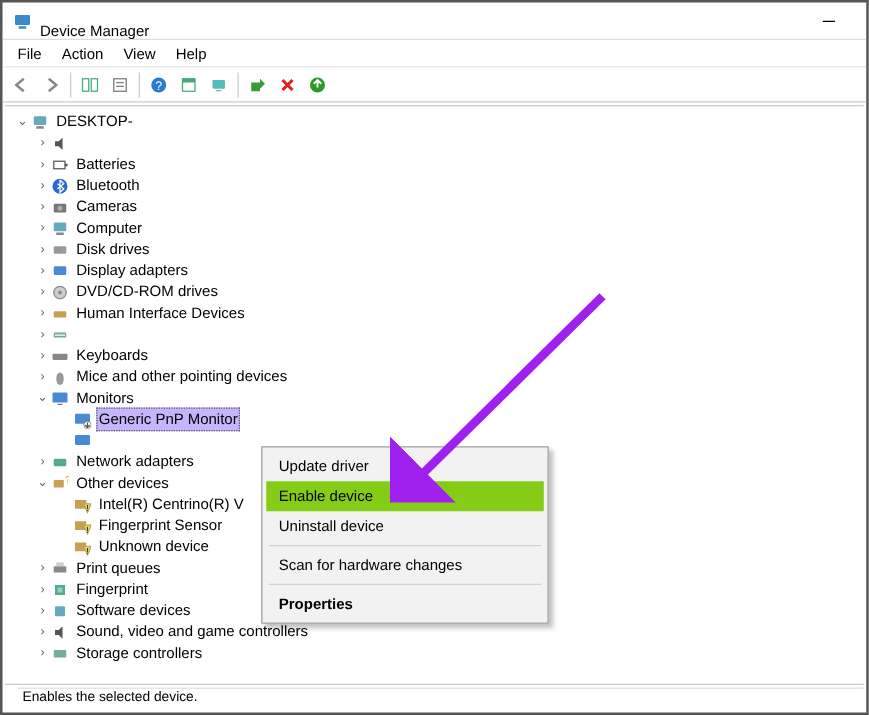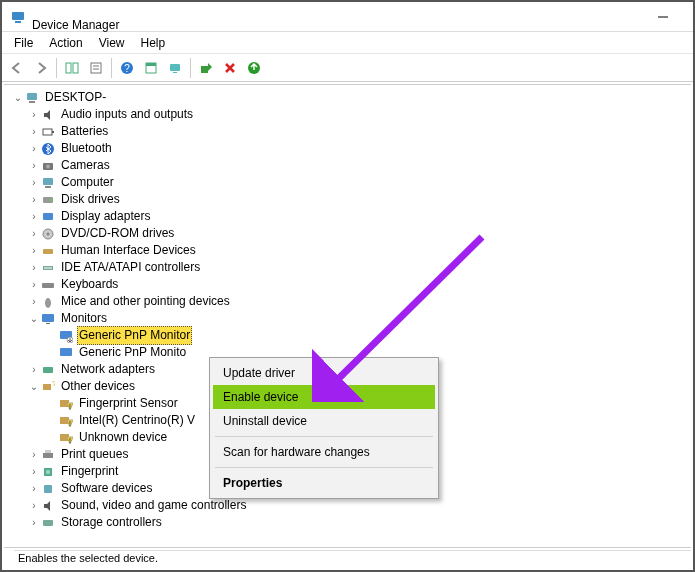--- a/index.html
+++ b/index.html
@@ -12,21 +12,21 @@
 .menubar span { padding: 2px 8px; cursor: default; }
 .toolbar { height: 28px; display: flex; align-items: center; padding: 2px 4px; border-bottom: 1px solid #ccc; gap: 2px; }
 .tbtn { width: 22px; height: 22px; display: flex; align-items: center; justify-content: center; border: 1px solid transparent; }
 .sep { width: 1px; height: 20px; background: #ccc; margin: 0 2px; }
 .content { position: absolute; top: 82px; left: 2px; right: 2px; bottom: 22px; overflow: hidden; border: 1px solid #ccc; border-left: none; border-right: none; }
 .tree { padding: 4px 2px; font-size: 12px; line-height: 17px; }
 .node { display: flex; align-items: center; height: 17px; white-space: nowrap; }
 .tw { width: 12px; text-align: center; color: #666; font-size: 10px; cursor: default; }
 .ic { width: 16px; height: 16px; margin-right: 3px; display: flex; align-items: center; justify-content: center; }
 .label { padding: 0 2px; }
-.selected .label { background: #fde047; border: 1px dotted #555; padding: 0 1px; }
+.selected .label { background: #c4b5fd; border: 1px dotted #555; padding: 0 1px; }
 .ind0 { padding-left: 6px; }
 .ind1 { padding-left: 22px; }
 .ind2 { padding-left: 40px; }
 .ctxmenu { position: absolute; left: 207px; top: 355px; width: 230px; background: #f2f2f2; border: 1px solid #a0a0a0; box-shadow: 3px 3px 4px rgba(0,0,0,.25); font-size: 12px; padding: 3px; }
 .mitem { padding: 5px 10px; cursor: default; }
 .mitem.hl { background: #84cc16; }
 .mitem.bold { font-weight: 600; }
 .msep { height: 1px; background: #d0d0d0; margin: 3px 2px; }
 .status { position: absolute; left: 12px; right: 2px; bottom: 2px; height: 18px; font-size: 11px; padding: 1px 4px; border-top: 1px solid #ddd; }
 .arrow { position: absolute; pointer-events: none; }
@@ -134,21 +134,20 @@
       <span class="label">DESKTOP-</span>
     </div>
     <div id="cat-list">
         <div class="node ind1">
           <span class="tw">›</span>
           <span class="ic">
             <svg width="14" height="14">
               <path d="M3 5 L6 5 L9 2 L9 12 L6 9 L3 9 Z" fill="#555"></path>
             </svg>
           </span>
-          <span class="label">Audio inputs and outputs</span>
         </div>
         <div class="node ind1">
           <span class="tw">›</span>
           <span class="ic">
             <svg width="14" height="14">
               <rect x="2" y="4" width="9" height="6" fill="none" stroke="#555"></rect>
               <rect x="11" y="6" width="2" height="2" fill="#555"></rect>
             </svg>
           </span>
           <span class="label">Batteries</span>
@@ -222,21 +221,20 @@
           <span class="label">Human Interface Devices</span>
         </div>
         <div class="node ind1">
           <span class="tw">›</span>
           <span class="ic">
             <svg width="14" height="14">
               <rect x="2" y="5" width="10" height="4" fill="#7a9"></rect>
               <line x1="3" y1="7" x2="11" y2="7" stroke="#fff"></line>
             </svg>
           </span>
-          <span class="label">IDE ATA/ATAPI controllers</span>
         </div>
         <div class="node ind1">
           <span class="tw">›</span>
           <span class="ic">
             <svg width="14" height="14">
               <rect x="1" y="5" width="12" height="5" fill="#888" rx="1"></rect>
             </svg>
           </span>
           <span class="label">Keyboards</span>
         </div>
@@ -272,21 +270,20 @@
         </span>
       <span class="label">Generic PnP Monitor</span>
     </div>
     <div class="node ind2">
       <span class="tw"></span>
       <span class="ic">
           <svg width="14" height="14">
             <rect x="1" y="2" width="12" height="8" fill="#4a8ad4" rx="1"></rect>
           </svg>
         </span>
-      <span class="label">Generic PnP Monito</span>
     </div>
 
     <div class="node ind1">
       <span class="tw">›</span>
       <span class="ic">
           <svg width="14" height="14">
             <rect x="2" y="4" width="10" height="6" fill="#5a8" rx="1"></rect>
           </svg>
         </span>
       <span class="label">Network adapters</span>
@@ -304,32 +301,32 @@
     </div>
     <div class="node ind2">
         <span class="tw"></span>
         <span class="ic">
           <svg width="14" height="14">
             <rect x="1" y="3" width="9" height="7" fill="#c8a050"></rect>
             <path d="M8 6 L14 6 L11 13 Z" fill="#ffd040" stroke="#aa7"></path>
             <text x="11" y="12" font-size="7" text-anchor="middle">!</text>
           </svg>
         </span>
-        <span class="label">Fingerprint Sensor</span>
+        <span class="label">Intel(R) Centrino(R) V</span>
       </div>
     <div class="node ind2">
         <span class="tw"></span>
         <span class="ic">
           <svg width="14" height="14">
             <rect x="1" y="3" width="9" height="7" fill="#c8a050"></rect>
             <path d="M8 6 L14 6 L11 13 Z" fill="#ffd040" stroke="#aa7"></path>
             <text x="11" y="12" font-size="7" text-anchor="middle">!</text>
           </svg>
         </span>
-        <span class="label">Intel(R) Centrino(R) V</span>
+        <span class="label">Fingerprint Sensor</span>
       </div>
     <div class="node ind2">
         <span class="tw"></span>
         <span class="ic">
           <svg width="14" height="14">
             <rect x="1" y="3" width="9" height="7" fill="#c8a050"></rect>
             <path d="M8 6 L14 6 L11 13 Z" fill="#ffd040" stroke="#aa7"></path>
             <text x="11" y="12" font-size="7" text-anchor="middle">!</text>
           </svg>
         </span>

